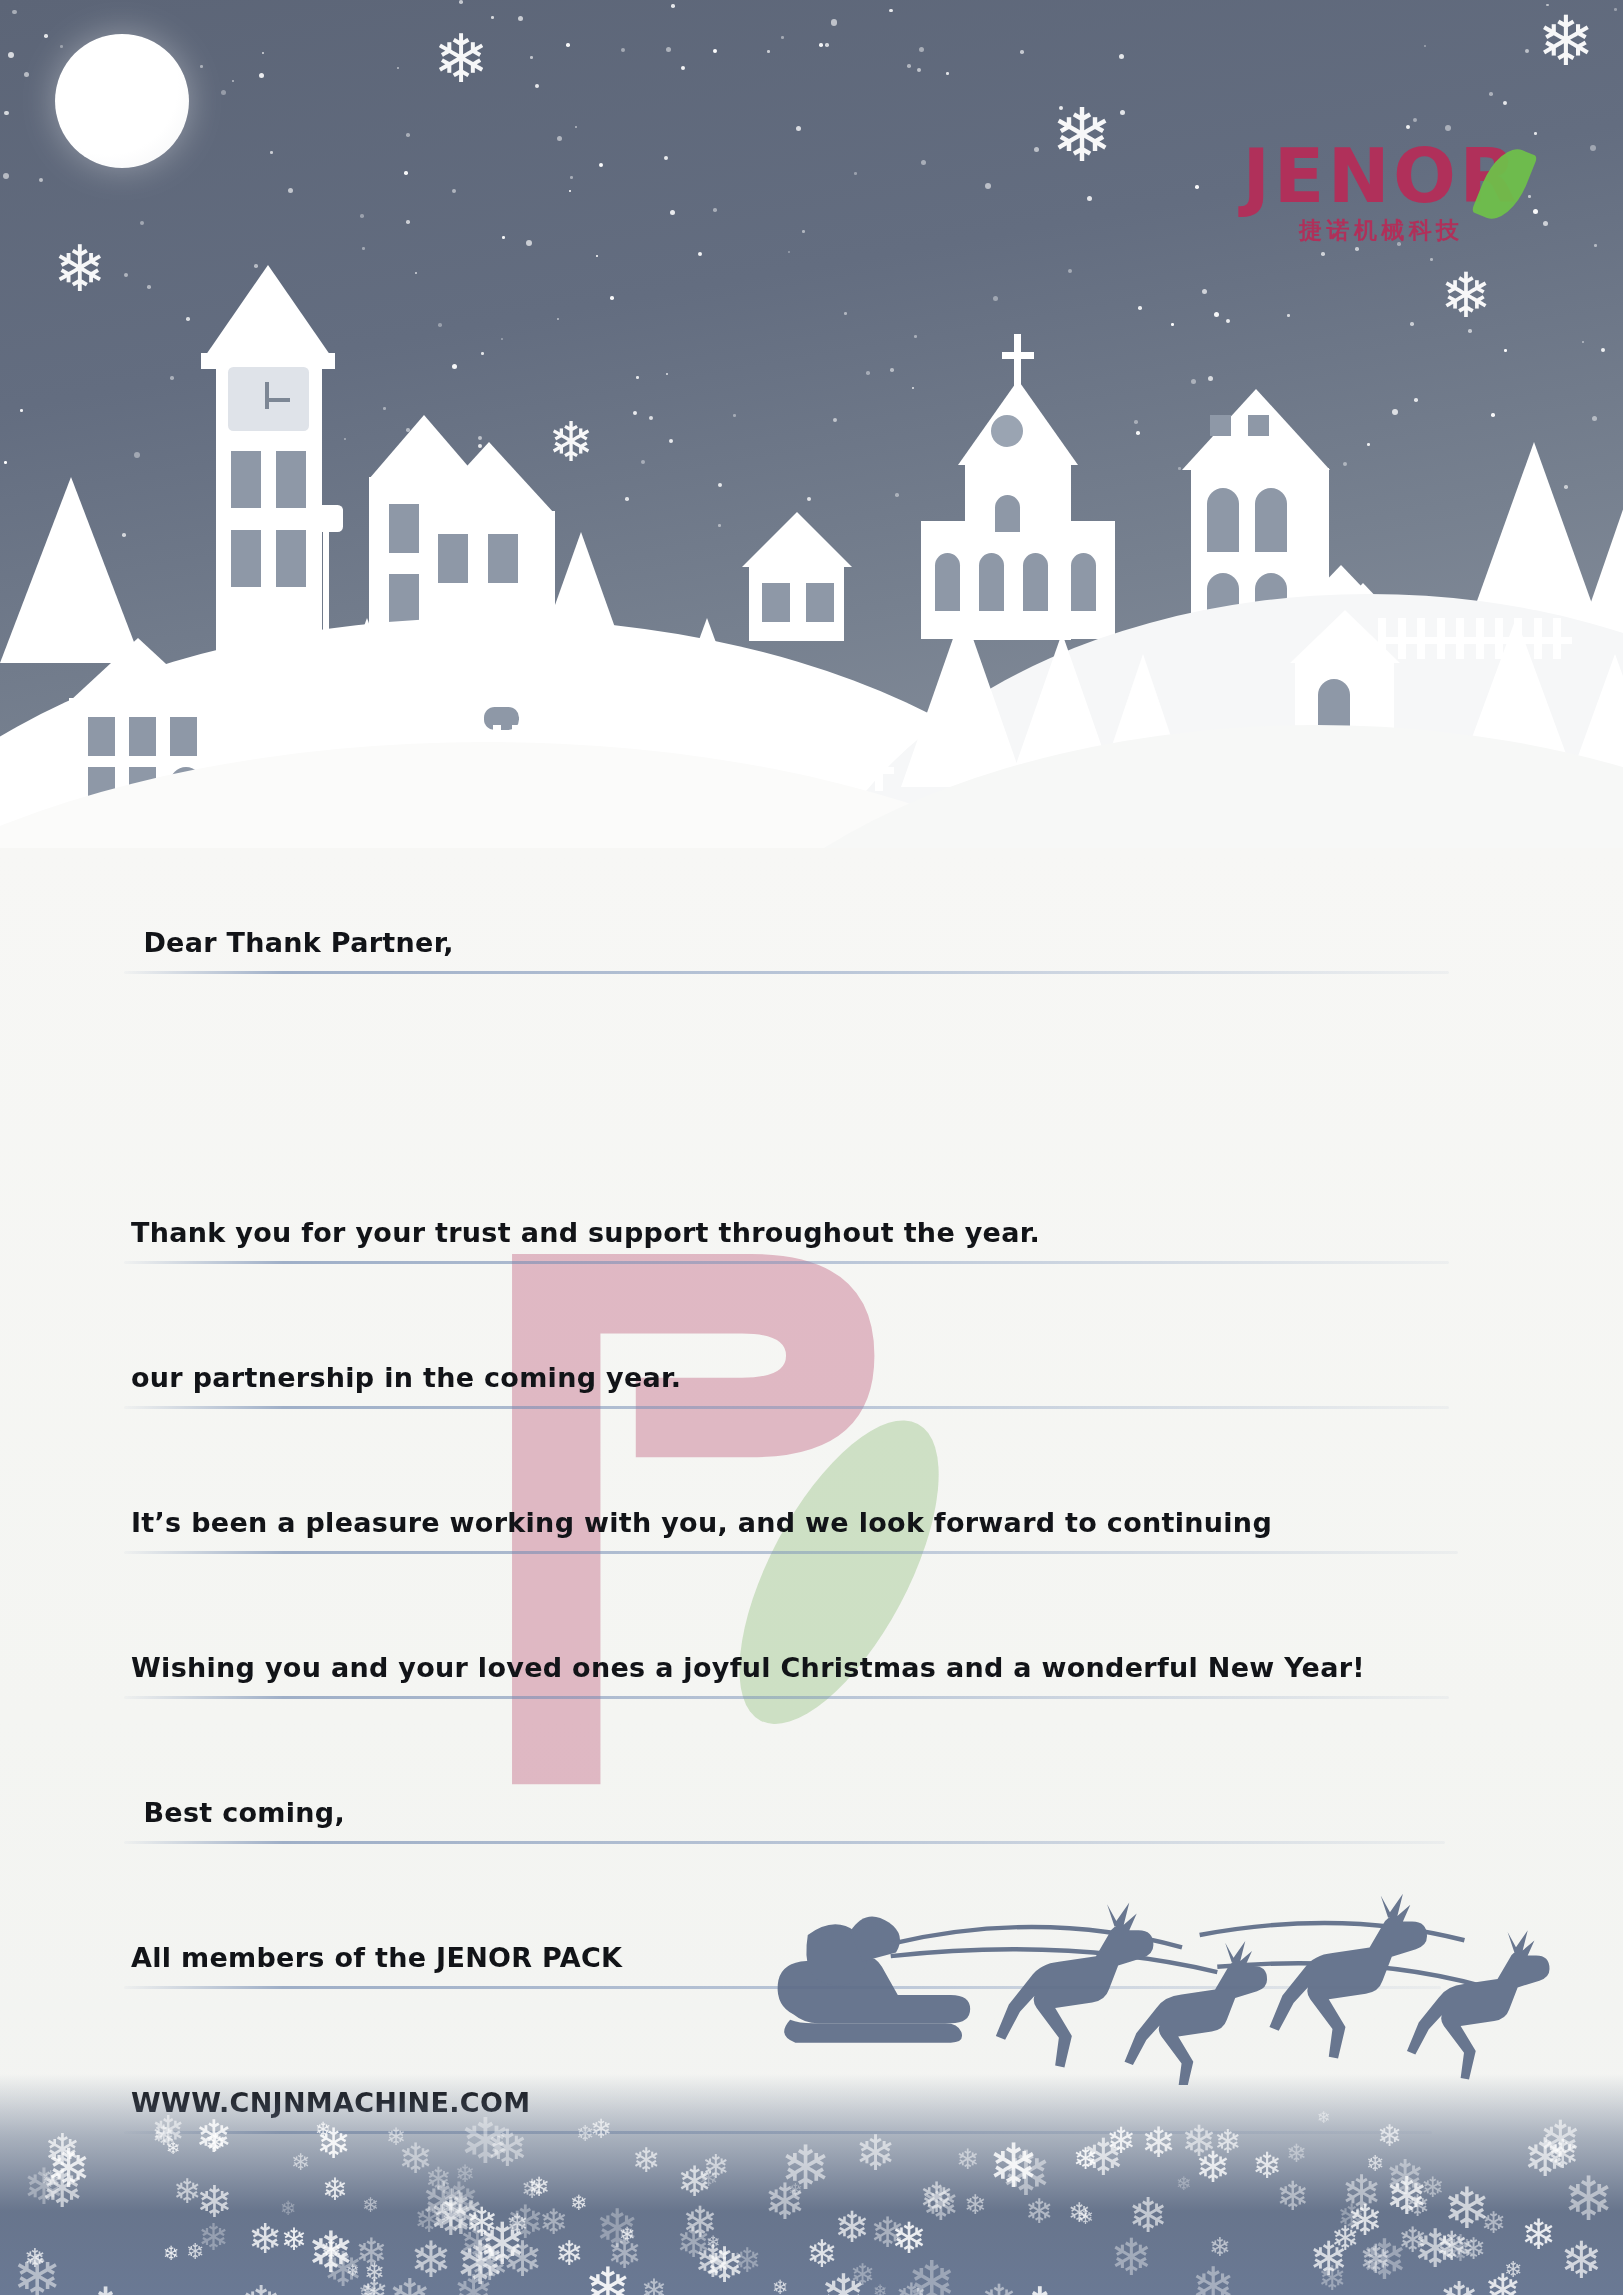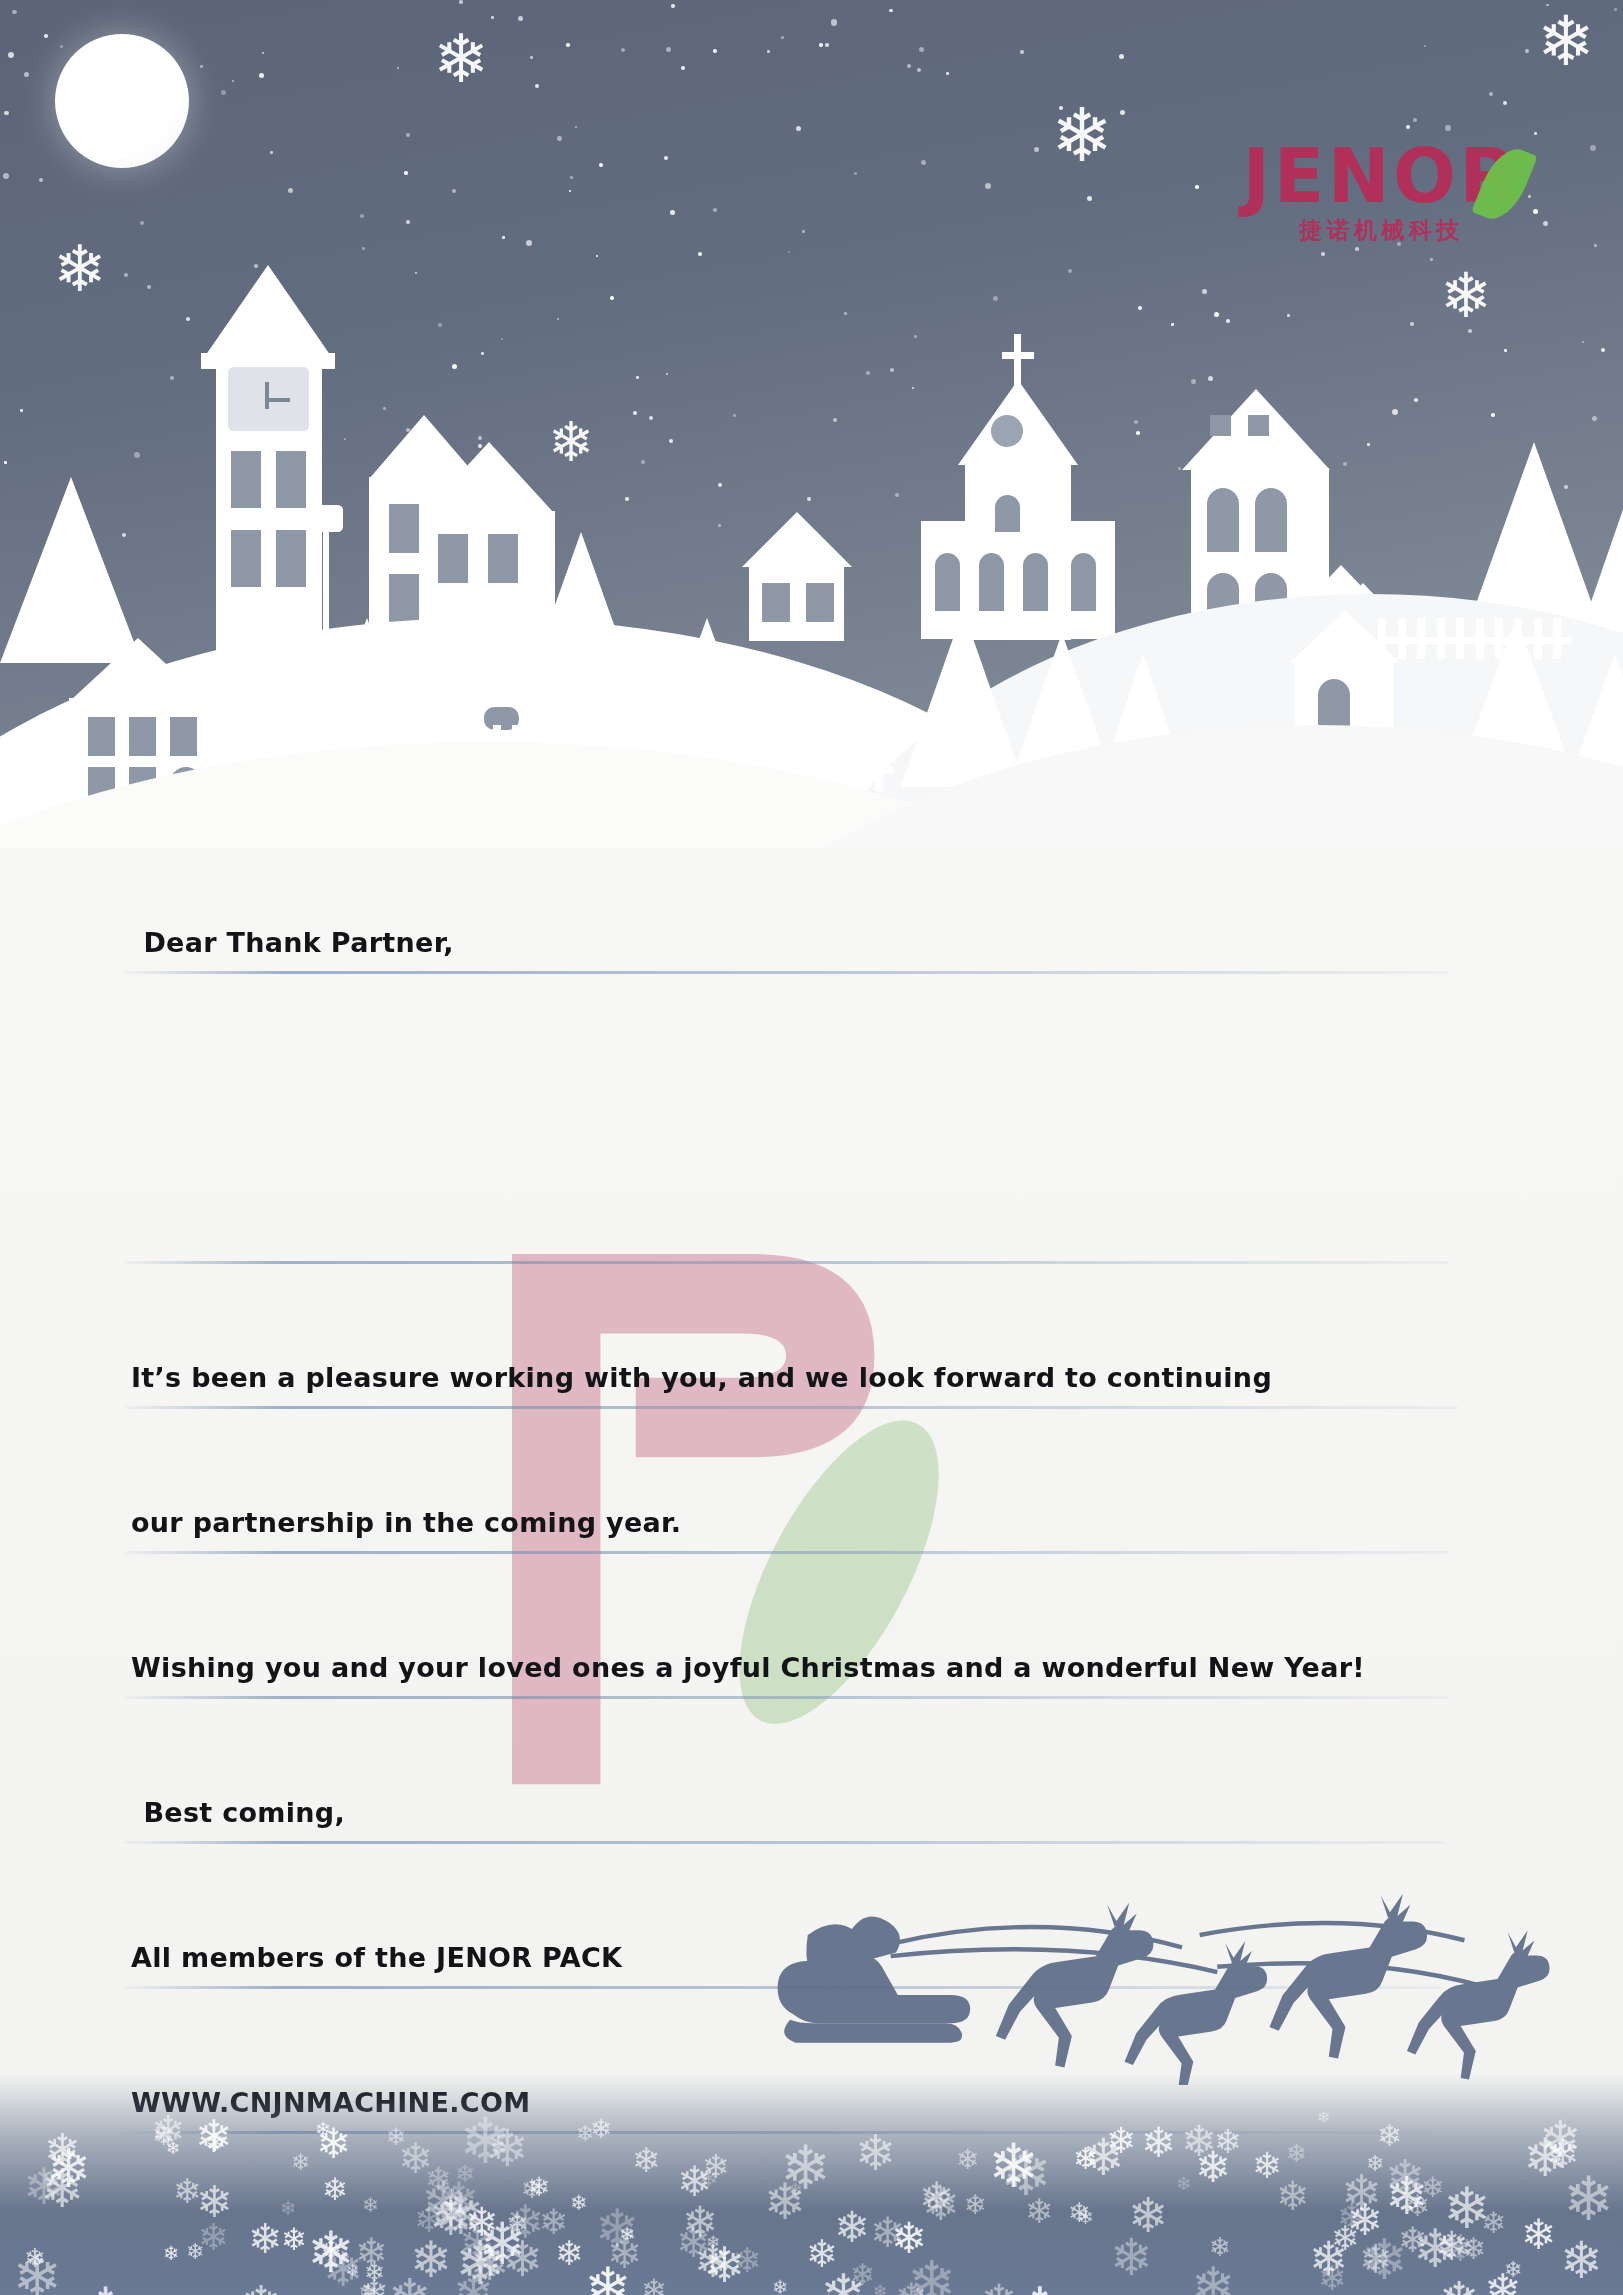--- a/index.html
+++ b/index.html
@@ -531,29 +531,30 @@
 
     <div class="lines" id="lines">
         <div class="line-row">
           <div class="line-text indent">Dear Thank Partner,</div>
           <div class="rule" style="width: 1325px;"></div>
         </div>
         <div class="line-row">
           <div class="line-text"></div>
         </div>
         <div class="line-row">
+          <div class="line-text">Thank you for your trust and support throughout the year.</div>
+          <div class="rule" style="width: 1325px;"></div>
+        </div>
+        <div class="line-row">
+          <div class="line-text">our partnership in the coming year.</div>
           <div class="rule" style="width: 1325px;"></div>
         </div>
         <div class="line-row">
           <div class="line-text">It’s been a pleasure working with you, and we look forward to continuing</div>
           <div class="rule" style="width: 1334px;"></div>
-        </div>
-        <div class="line-row">
-          <div class="line-text">our partnership in the coming year.</div>
-          <div class="rule" style="width: 1325px;"></div>
         </div>
         <div class="line-row">
           <div class="line-text">Wishing you and your loved ones a joyful Christmas and a wonderful New Year!</div>
           <div class="rule" style="width: 1325px;"></div>
         </div>
         <div class="line-row">
           <div class="line-text indent">Best coming,</div>
           <div class="rule" style="width: 1321px;"></div>
         </div>
         <div class="line-row">

